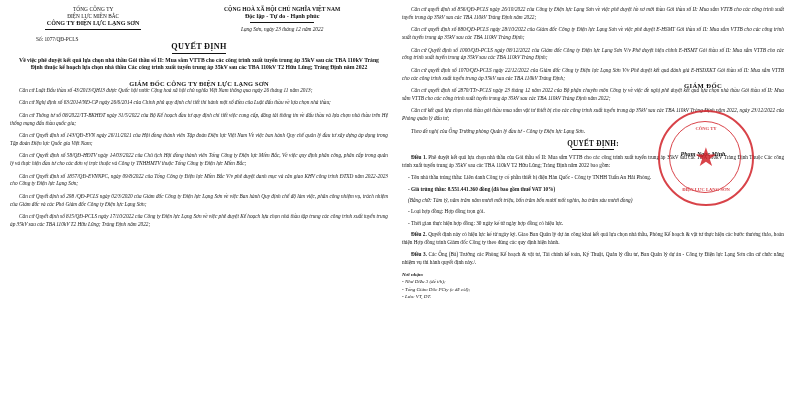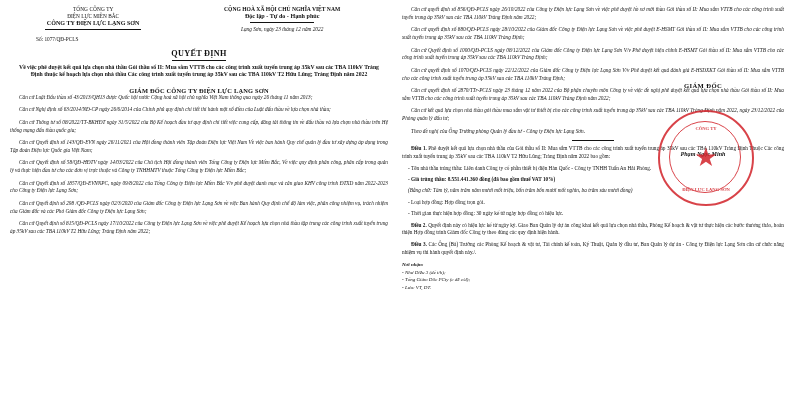--- a/index.html
+++ b/index.html
@@ -66,21 +66,21 @@
   .hdr-right .r1 { font-size: 5.6px; font-weight: bold; }
   .hdr-right .r2 { font-size: 6.1px; font-weight: bold; }
   .hdr-right .r3 { font-size: 5.3px; font-style: italic; margin-top: 3px; }
 
   .sonum {
     font-size: 5.3px;
     margin-top: 3px;
     padding-left: 26px;
   }
 
-  .title-block { margin-top: 7px; text-align: center; }
+  .title-block { text-align: center; }
   .title-main {
     font-size: 8.2px;
     font-weight: bold;
     letter-spacing: .3px;
   }
   .title-rule {
     width: 54px; height: 1px; background: #111;
     margin: 2px auto 3px auto;
   }
   .title-sub {
@@ -247,20 +247,21 @@
   <div class="col col-right">
 
     <p class="para">Căn cứ quyết định số 856/QĐ-PCLS ngày 26/10/2022 của Công ty Điện lực Lạng Sơn về việc phê duyệt hồ sơ mời thầu Gói thầu số II: Mua sắm VTTB cho các công trình xuất tuyến trung áp 35kV sau các TBA 110kV Tràng Định năm 2022;</p>
     <p class="para">Căn cứ quyết định số 880/QĐ-PCLS ngày 28/10/2022 của Giám đốc Công ty Điện lực Lạng Sơn về việc phê duyệt E-HSMT Gói thầu số II: Mua sắm VTTB cho các công trình xuất tuyến trung áp 35kV sau các TBA 110kV Tràng Định;</p>
     <p class="para">Căn cứ Quyết định số 1000/QĐ-PCLS ngày 08/12/2022 của Giám đốc Công ty Điện lực Lạng Sơn V/v Phê duyệt hiệu chỉnh E-HSMT Gói thầu số II: Mua sắm VTTB cho các công trình xuất tuyến trung áp 35kV sau các TBA 110kV Tràng Định;</p>
     <p class="para">Căn cứ quyết định số 1070/QĐ-PCLS ngày 22/12/2022 của Giám đốc Công ty Điện lực Lạng Sơn V/v Phê duyệt kết quả đánh giá E-HSDXKT Gói thầu số II: Mua sắm VTTB cho các công trình xuất tuyến trung áp 35kV sau các TBA 110kV Tràng Định;</p>
     <p class="para">Căn cứ quyết định số 2870/TTr-PCLS ngày 23 tháng 12 năm 2022 của Bộ phận chuyên môn Công ty về việc đề nghị phê duyệt kết quả lựa chọn nhà thầu Gói thầu số II: Mua sắm VTTB cho các công trình xuất tuyến trung áp 35kV sau các TBA 110kV Tràng Định năm 2022;</p>
     <p class="para">Căn cứ kết quả lựa chọn nhà thầu gói thầu mua sắm vật tư thiết bị cho các công trình xuất tuyến trung áp 35kV sau các TBA 110kV Tràng Định năm 2022, ngày 23/12/2022 của Phòng quản lý đấu tư;</p>
     <p class="para">Theo đề nghị của Ông Trưởng phòng Quản lý đầu tư - Công ty Điện lực Lạng Sơn.</p>
 
+    <div class="qd-head">QUYẾT ĐỊNH:</div>
     <div class="qd-rule"></div>
 
     <p class="body"><span class="dieu">Điều 1.</span><span> Phê duyệt kết quả lựa chọn nhà thầu của Gói thầu số II: Mua sắm VTTB cho các công trình xuất tuyến trung áp 35kV sau các TBA 110kV Tràng Định Thuộc Các công trình xuất tuyến trung áp 35kV sau các TBA 110kV T2 Hữu Lũng; Tràng Định năm 2022 bao gồm:</span></p>
 
     <p class="bullet-line">- Tên nhà thầu trúng thầu: Liên danh Công ty cổ phần thiết bị điện Hàn Quốc - Công ty TNHH Tuấn An Hải Phòng.</p>
     <p class="bullet-line money">- Giá trúng thầu: 8.551.441.360 đồng (đã bao gồm thuế VAT 10%)</p>
     <p class="bullet-line ital">(Bằng chữ: Tám tỷ, năm trăm năm mươi mốt triệu, bốn trăm bốn mươi mốt nghìn, ba trăm sáu mươi đồng)</p>
     <p class="bullet-line">- Loại hợp đồng: Hợp đồng trọn gói.</p>
     <p class="bullet-line">- Thời gian thực hiện hợp đồng: 30 ngày kể từ ngày hợp đồng có hiệu lực.</p>
 

